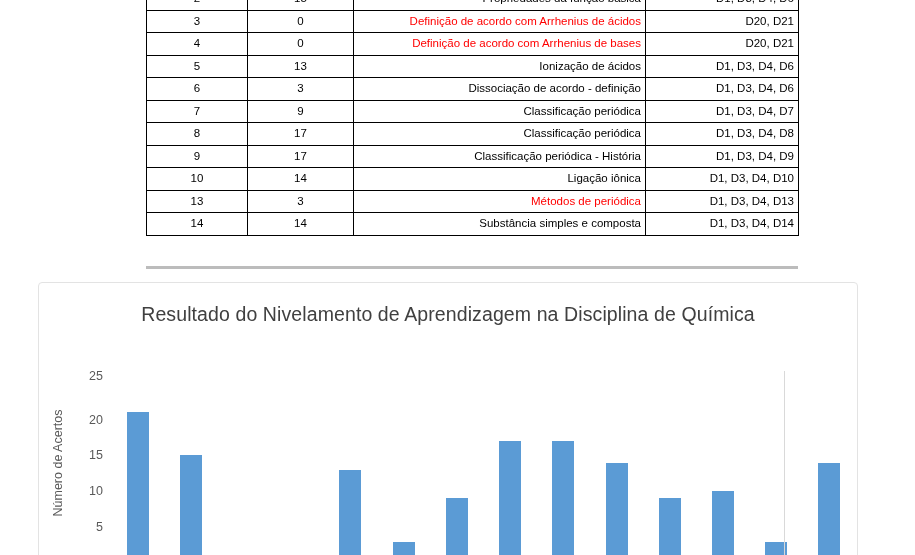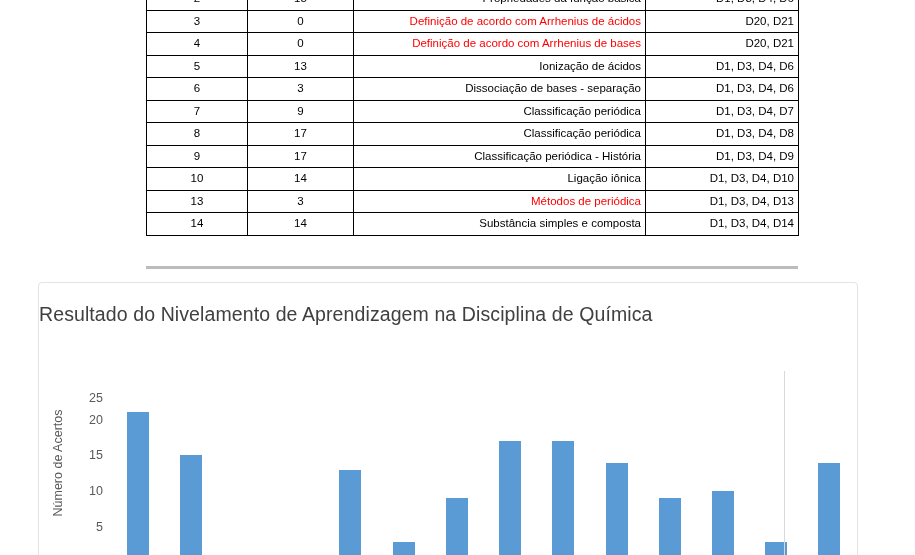--- a/index.html
+++ b/index.html
@@ -80,21 +80,21 @@
     border: 1px solid #e3e3e3;
     border-radius: 4px;
     box-sizing: border-box;
     overflow: hidden;
   }
   #chart-title {
     position: absolute;
     left: 0;
     top: 18px;
     width: 100%;
-    text-align: left;
+    text-align: center;
     font-size: 19.5px;
     line-height: 27px;
     color: #404040;
     font-weight: normal;
     letter-spacing: .1px;
   }
   #chart-title .ln { display: block; }
 
   
   #plot {
@@ -179,21 +179,21 @@
         </tr>
         <tr>
           <td class="num">5</td>
           <td class="score">13</td>
           <td class="desc">Ionização de ácidos</td>
           <td class="codes">D1, D3, D4, D6</td>
         </tr>
         <tr>
           <td class="num">6</td>
           <td class="score">3</td>
-          <td class="desc">Dissociação de bases - separação</td>
+          <td class="desc">Dissociação de acordo - definição</td>
           <td class="codes">D1, D3, D4, D6</td>
         </tr>
         <tr>
           <td class="num">7</td>
           <td class="score">9</td>
           <td class="desc">Classificação periódica</td>
           <td class="codes">D1, D3, D4, D7</td>
         </tr>
         <tr>
           <td class="num">8</td>
@@ -237,21 +237,21 @@
   </div>
 
   <div id="y-axis-title">Número de Acertos</div>
 
   <div id="plot">
     <div id="yticks">
         <div class="ytick" style="top: 156.15px;">5</div>
         <div class="ytick" style="top: 120.3px;">10</div>
         <div class="ytick" style="top: 84.45px;">15</div>
         <div class="ytick" style="top: 48.6px; padding-left: 32px;">20</div>
-        <div class="ytick" style="top: 27px;">25</div>
+        <div class="ytick" style="top: 5px;">25</div>
       </div>
     <div id="bars">
         <div class="bar" style="left: 26.6071px; height: 150.57px; background: rgb(91, 155, 213);"></div>
         <div class="bar" style="left: 79.8214px; height: 107.55px; background: rgb(91, 155, 213);"></div>
         <div class="bar" style="left: 239.464px; height: 93.21px; background: rgb(91, 155, 213);"></div>
         <div class="bar" style="left: 292.679px; height: 21.51px; background: rgb(91, 155, 213);"></div>
         <div class="bar" style="left: 345.893px; height: 64.53px; background: rgb(91, 155, 213);"></div>
         <div class="bar" style="left: 399.107px; height: 121.89px; background: rgb(91, 155, 213);"></div>
         <div class="bar" style="left: 452.321px; height: 121.89px; background: rgb(91, 155, 213);"></div>
         <div class="bar" style="left: 505.536px; height: 100.38px; background: rgb(91, 155, 213);"></div>

